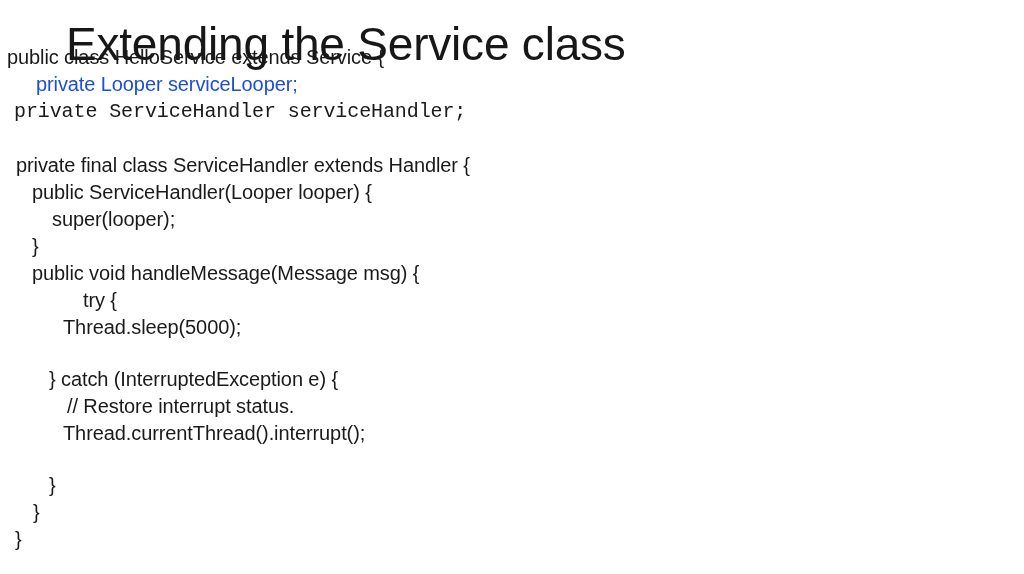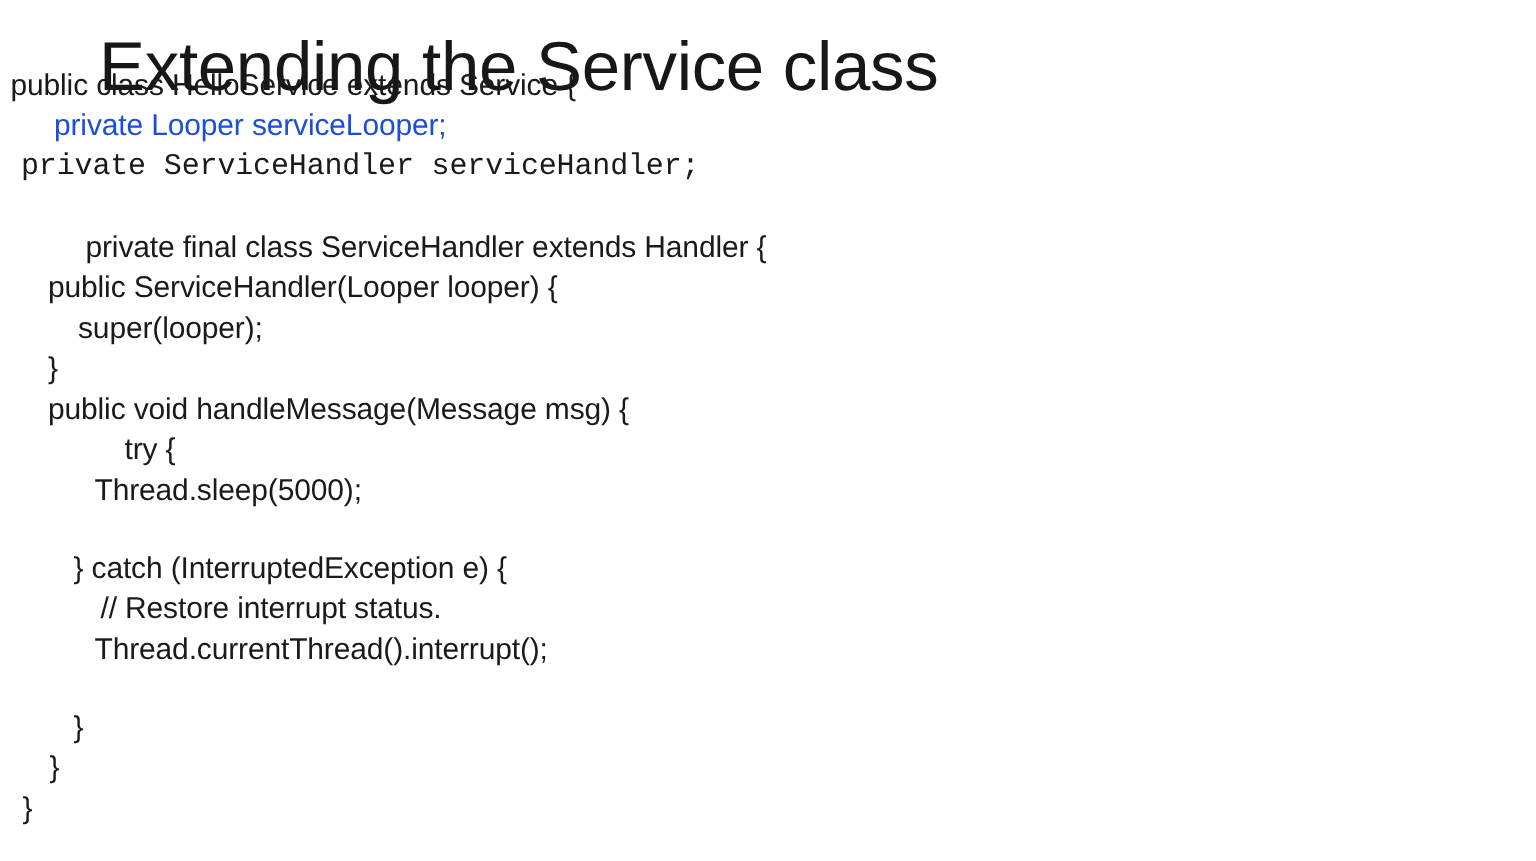--- a/index.html
+++ b/index.html
@@ -50,21 +50,21 @@
     color: #1a1a1a;
     white-space: pre;
     letter-spacing: -0.1px;
   }
   .code-line.blank {
     height: 27px;
   }
   
   .ind-0  { padding-left: 7px;  }
   .ind-1  { padding-left: 14px; }
-  .ind-2  { padding-left: 16px; margin-left: 41px; }
+  .ind-2  { padding-left: 16px; }
   .ind-3  { padding-left: 32px; }
   .ind-4  { padding-left: 52px; }
   .ind-5  { padding-left: 49px; margin-top: 25px; }
   .ind-6  { padding-left: 63px; }
   .ind-7  { padding-left: 67px; }
   .ind-8  { padding-left: 83px; }
   .ind-9  { padding-left: 85px; }
   .ind-10 { padding-left: 33px; }
   .ind-11 { padding-left: 15px; }
 </style>

